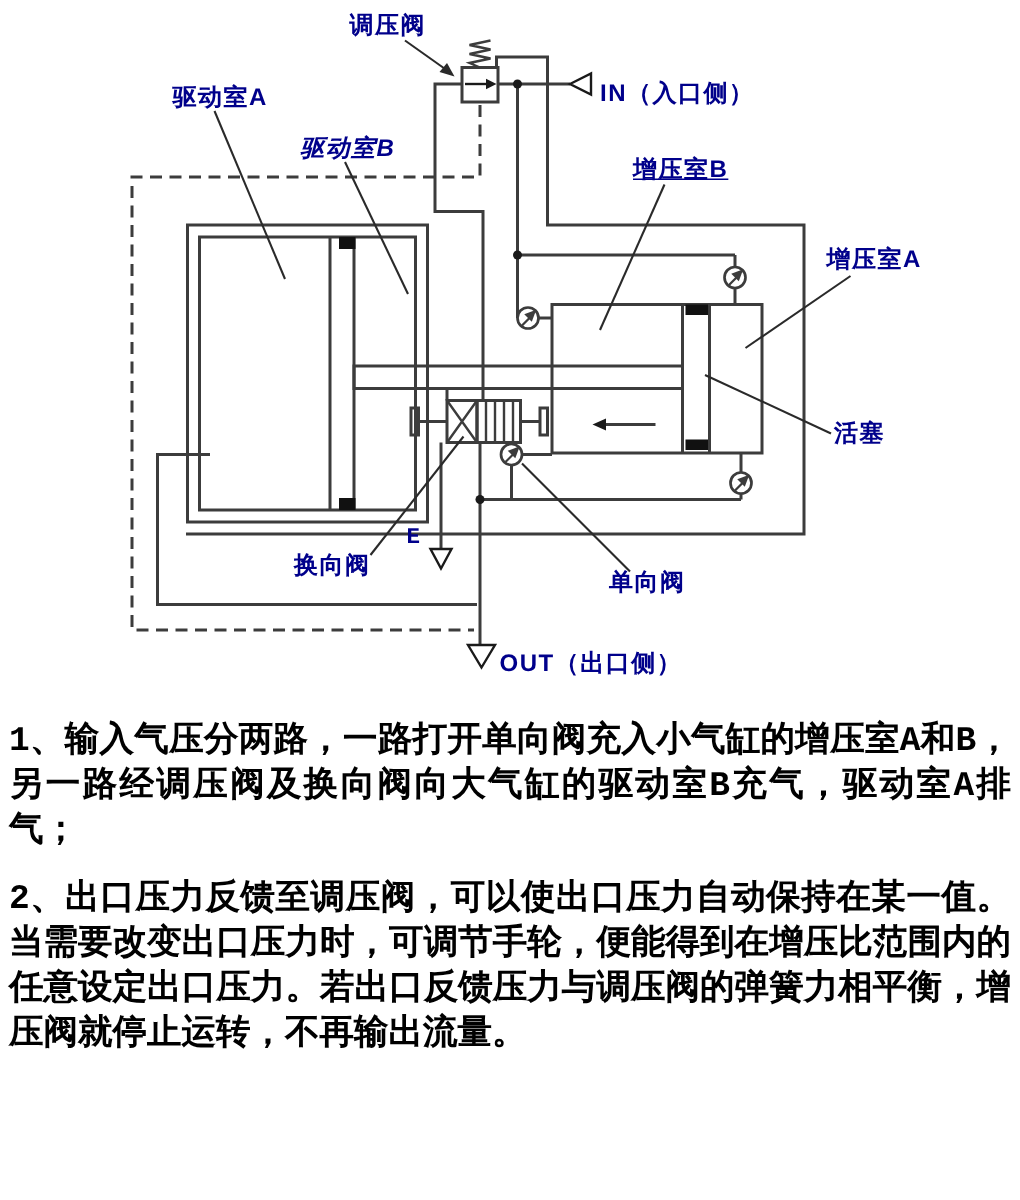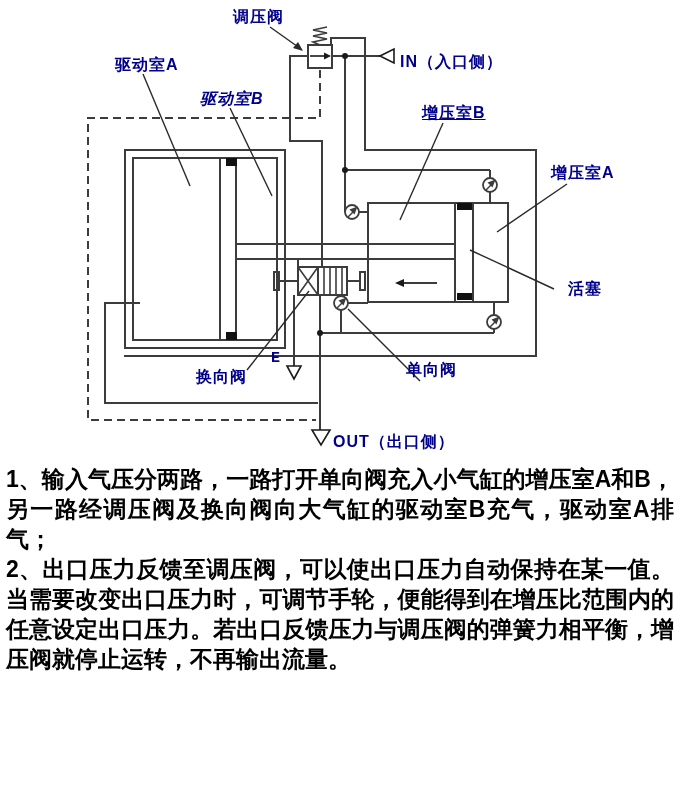--- a/index.html
+++ b/index.html
@@ -5,21 +5,21 @@
   html,body{margin:0;padding:0;background:#ffffff;}
   body{width:680px;height:800px;overflow:hidden;font-family:"Liberation Sans",sans-serif;}
   .stage{position:relative;width:568px;height:800px;background:#fff;}
   .diagram{position:absolute;left:0;top:0;width:680px;height:458px;}
   .diagram svg{position:absolute;left:0;top:0;}
   .dlabel{position:absolute;color:#00008B;font-weight:bold;font-size:16px;
           font-family:"Liberation Sans",sans-serif;white-space:nowrap;letter-spacing:1px;}
   .dlabel.mono{font-family:"Liberation Mono","DejaVu Sans Mono",monospace;letter-spacing:0;}
   .desc{position:absolute;left:0;top:462px;width:680px;padding:2px 6px;box-sizing:border-box;
         color:#000;font-weight:bold;font-size:23px;line-height:30px;text-align:justify;}
-  .desc p{margin:0 0 0 0;}
+  .desc p{margin:15px 0 0 0;font-family:Liberation Mono, monospace;}
 </style>
 </head>
 <body>
 
 <div class="stage">
 
   <div class="diagram">
     <svg width="680" height="458" viewBox="0 0 680 458">
       <defs>
         <g id="cv">
@@ -121,23 +121,23 @@
         <path d="M420,381 L348,309"></path>
       </g>
     </svg>
 
     <div class="dlabel" style="left:233px;top:7px;">调压阀</div>
     <div class="dlabel" style="left:400px;top:52px;">IN（入口侧）</div>
     <div class="dlabel" style="left:115px;top:55px;">驱动室A</div>
     <div class="dlabel" style="left:200px;top:89px;font-style:italic;">驱动室B</div>
     <div class="dlabel" style="left:422px;top:103px;text-decoration:underline;">增压室B</div>
     <div class="dlabel" style="left:551px;top:163px;">增压室A</div>
-    <div class="dlabel" style="left:568px;top:279px;">活塞</div>
+    <div class="dlabel" style="left:556px;top:279px;">活塞</div>
     <div class="dlabel" style="left:196px;top:367px;">换向阀</div>
-    <div class="dlabel" style="left:406px;top:360px;text-align:right;">单向阀</div>
+    <div class="dlabel" style="left:406px;top:378px;text-align:right;">单向阀</div>
     <div class="dlabel" style="left:333px;top:432px;">OUT（出口侧）</div>
     <div class="dlabel mono" style="left:271px;top:350px;font-size:15px;">E</div>
   </div>
 
   <div class="desc">
     <p>1、输入气压分两路，一路打开单向阀充入小气缸的增压室A和B，另一路经调压阀及换向阀向大气缸的驱动室B充气，驱动室A排气；</p>
     <p>2、出口压力反馈至调压阀，可以使出口压力自动保持在某一值。当需要改变出口压力时，可调节手轮，便能得到在增压比范围内的任意设定出口压力。若出口反馈压力与调压阀的弹簧力相平衡，增压阀就停止运转，不再输出流量。</p>
   </div>
 
 </div>

